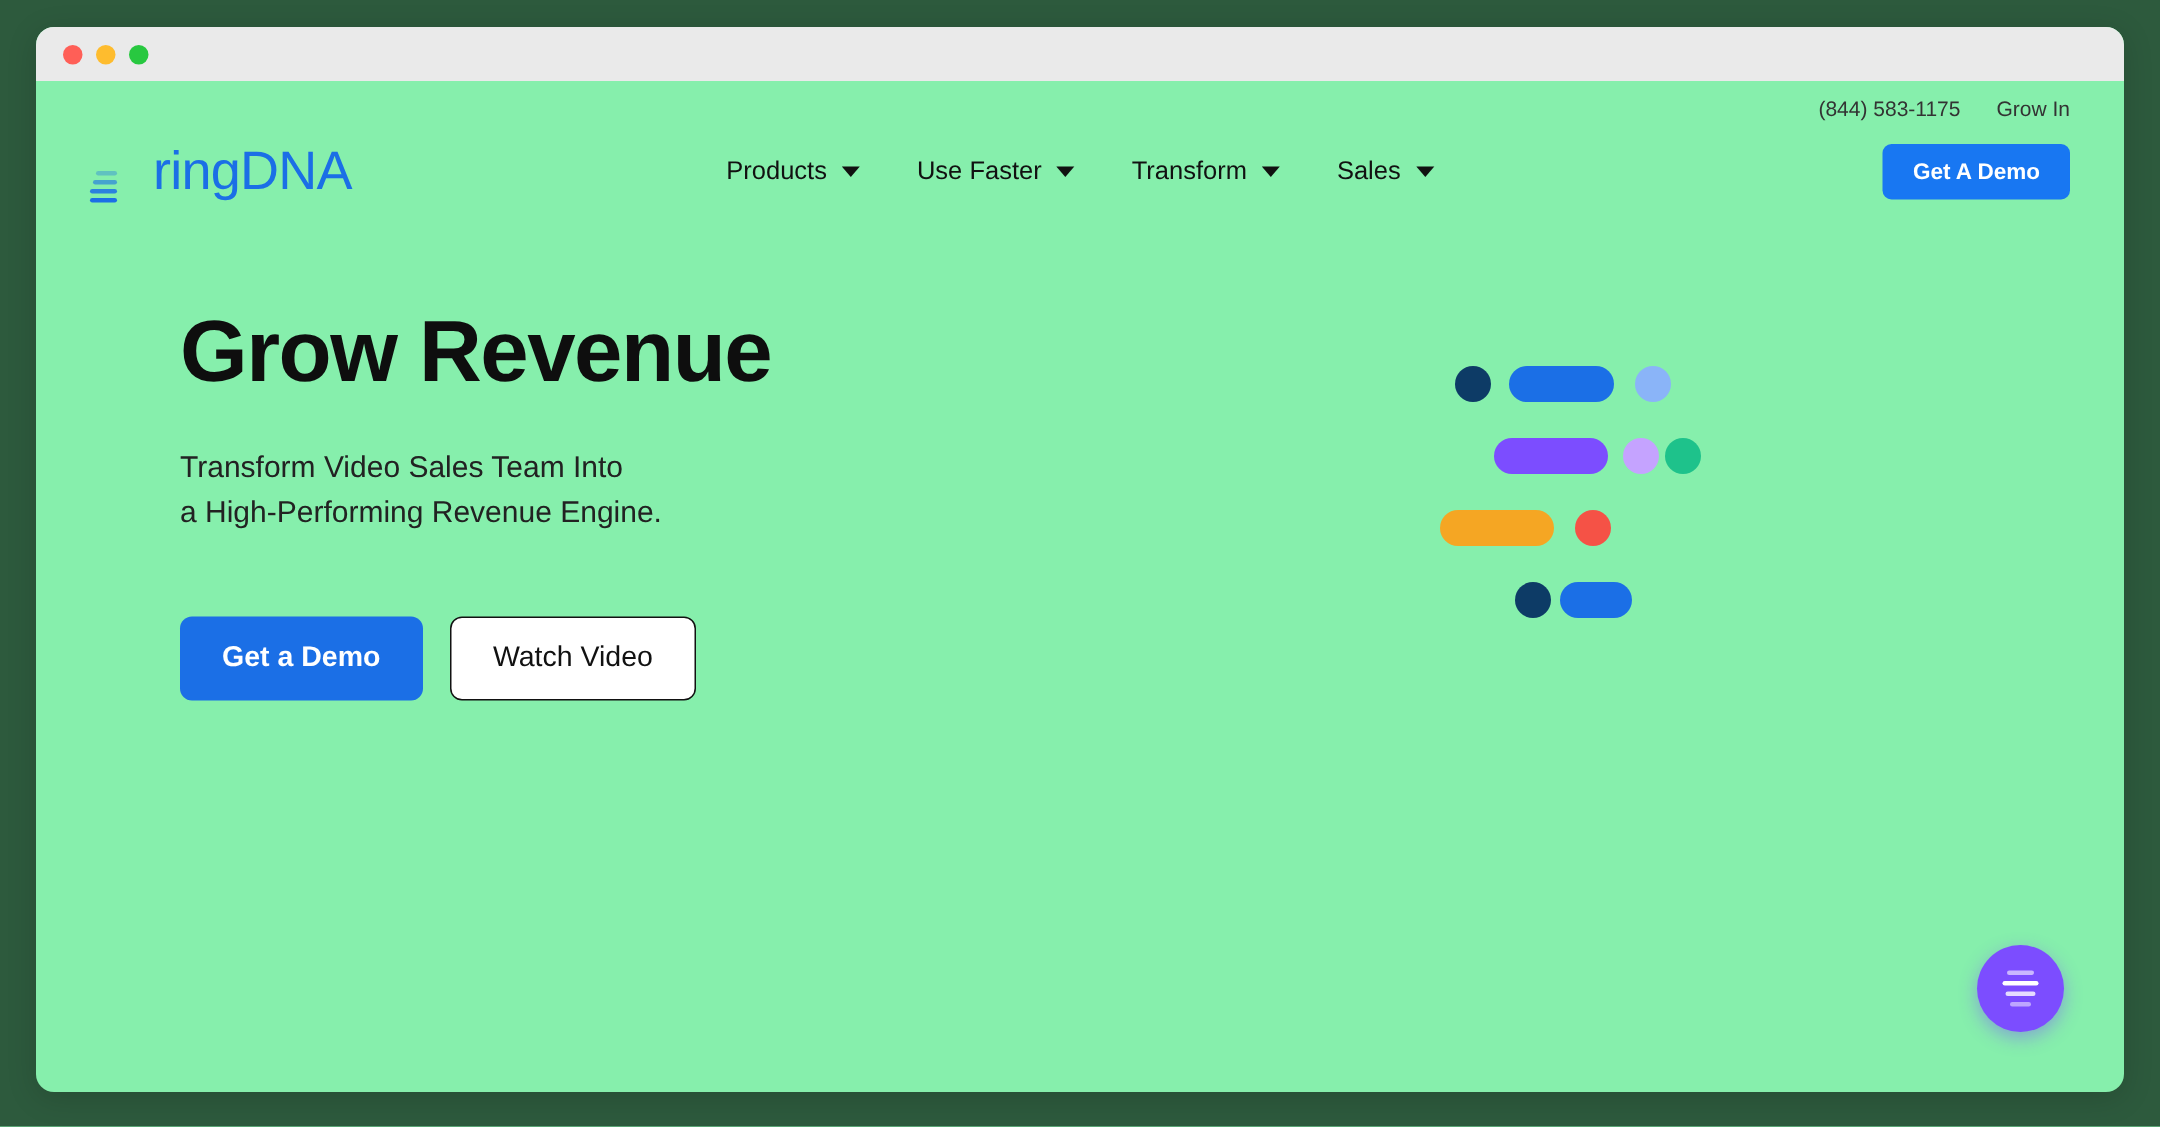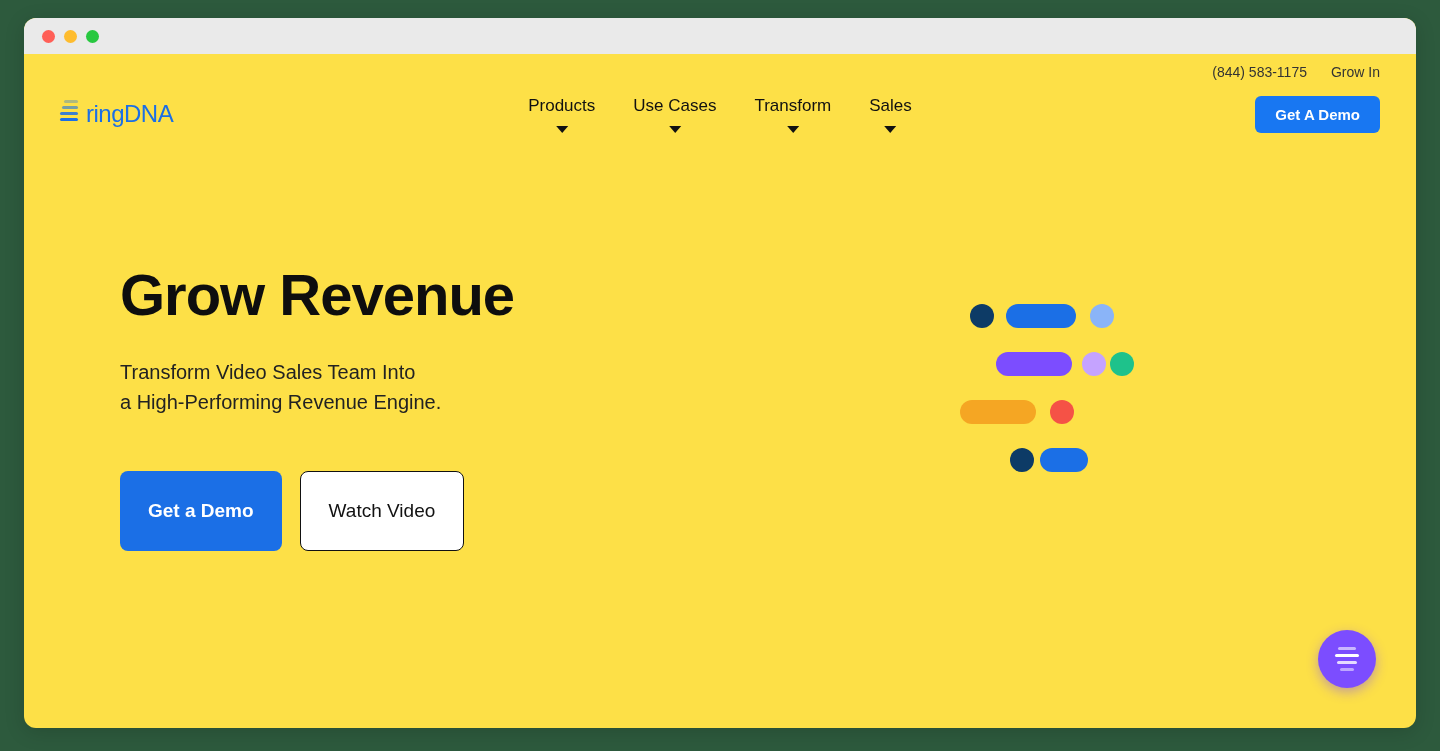--- a/index.html
+++ b/index.html
@@ -9,21 +9,21 @@
     width: 1440px;
     height: 751px;
     overflow: hidden;
   }
   .window {
     position: absolute;
     top: 18px;
     left: 24px;
     width: 1392px;
     height: 710px;
-    background: #fde047;
+    background: #86efac;
     border-radius: 12px;
     box-shadow: 0 4px 20px rgba(0,0,0,0.15);
     overflow: hidden;
   }
   .titlebar {
     height: 36px;
     background: #eaeaea;
     display: flex;
     align-items: center;
     padding-left: 18px;
@@ -48,23 +48,23 @@
   .topbar a { color: #333; text-decoration: none; }
 
   .navrow {
     display: flex;
     align-items: center;
     margin-top: 4px;
     height: 60px;
   }
   .logo {
     display: flex;
-    align-items: flex-start;
-    gap: 8px;
-    font-size: 24px;
+    align-items: flex-end;
+    gap: 24px;
+    font-size: 36px;
     font-weight: 500;
     color: #1b6fe6;
     letter-spacing: -0.5px;
   }
   .logo-bars {
     display: flex; flex-direction: column; gap: 3px;
   }
   .logo-bars span {
     display: block; width: 18px; height: 3px; border-radius: 2px; background: #1b6fe6;
   }
@@ -83,21 +83,20 @@
     transform: translateX(-50%);
   }
   .nav-item {
     display: flex;
     align-items: center;
     gap: 10px;
     font-size: 17px;
     color: #111;
     cursor: pointer;
     font-weight: 400;
-    flex-direction: column;
   }
   .chev {
     width: 0; height: 0;
     border-left: 6px solid transparent;
     border-right: 6px solid transparent;
     border-top: 7px solid #111;
   }
 
   .cta-btn {
     margin-left: auto;
@@ -105,21 +104,21 @@
     color: #fff;
     font-weight: 700;
     font-size: 15px;
     padding: 10px 20px;
     border-radius: 6px;
     border: none;
     cursor: pointer;
   }
 
   .hero {
-    margin-top: 120px;
+    margin-top: 60px;
     padding-left: 60px;
     display: flex;
     justify-content: space-between;
   }
   .hero-left { max-width: 560px; }
   .hero h1 {
     font-size: 58px;
     font-weight: 800;
     line-height: 1.08;
     letter-spacing: -1px;
@@ -146,21 +145,21 @@
     padding: 16px 28px;
     border-radius: 8px;
     cursor: pointer;
   }
   .btn-outline {
     background: #fff;
     color: #111;
     border: 1.5px solid #111;
     font-size: 19px;
     font-weight: 500;
-    padding: 28px 28px;
+    padding: 16px 28px;
     border-radius: 8px;
     cursor: pointer;
   }
 
   .hero-graphic {
     position: relative;
     width: 280px;
     height: 260px;
     margin-right: 140px;
     margin-top: 40px;
@@ -223,21 +222,21 @@
         </div>
         <span>ringDNA</span>
       </div>
 
       <nav class="mainnav">
         <div class="nav-item">
           <span>Products</span>
           <span class="chev"></span>
         </div>
         <div class="nav-item">
-          <span>Use Cases</span>
+          <span>Use Faster</span>
           <span class="chev"></span>
         </div>
         <div class="nav-item">
           <span>Transform</span>
           <span class="chev"></span>
         </div>
         <div class="nav-item">
           <span>Sales</span>
           <span class="chev"></span>
         </div>

